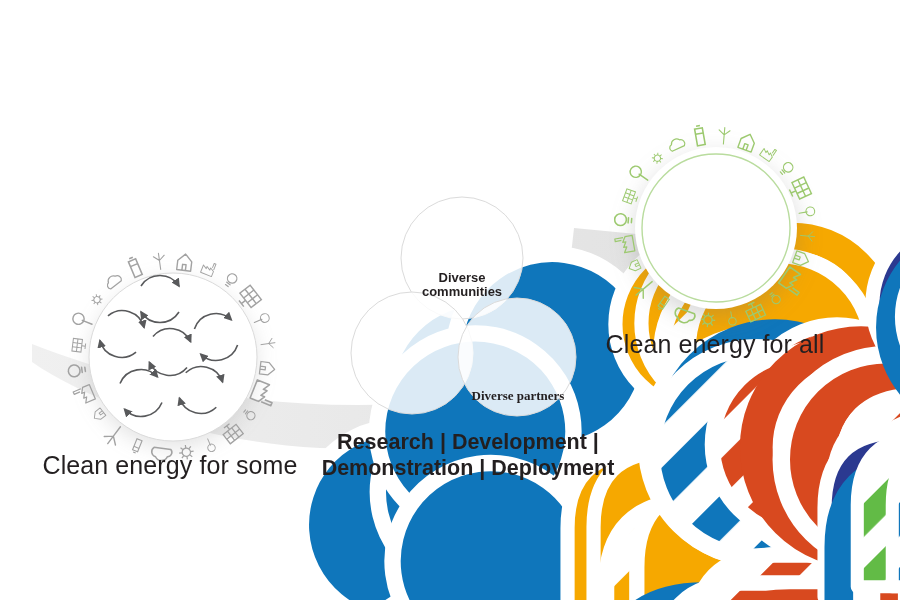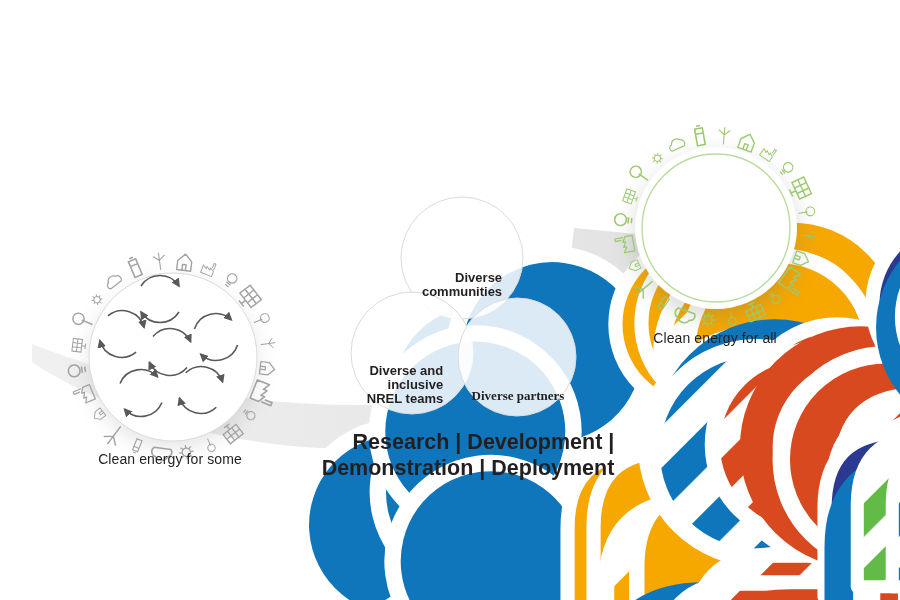--- a/index.html
+++ b/index.html
@@ -1,20 +1,20 @@
 <!DOCTYPE html>
 <html><head>
 <meta charset="utf-8">
 <style>
   html,body{margin:0;padding:0;background:#fff;}
   .stage{position:relative;width:900px;height:600px;background:#ffffff;overflow:hidden;
          font-family:"Liberation Sans", sans-serif;color:#231F20;}
   svg{position:absolute;left:0;top:0;}
-  .lbl{position:absolute;text-align:right;transform:translateX(-50%);white-space:nowrap;}
-  .caption{font-size:14px;font-weight:500;letter-spacing:.1px;}
+  .lbl{position:absolute;text-align:center;transform:translateX(-50%);white-space:nowrap;}
+  .caption{font-size:25px;font-weight:500;letter-spacing:.1px;}
   .process{font-size:21.5px;font-weight:600;line-height:26px;}
   .vennlbl{font-size:13px;font-weight:600;line-height:14px;}
   .shadow-big{filter:drop-shadow(0 9px 12px rgba(110,110,110,.28));}
   .shadow-soft{filter:drop-shadow(0 7px 10px rgba(120,120,120,.20));}
 </style>
 </head>
 <body>
 
 <div class="stage">
 
@@ -246,24 +246,19 @@
   <div class="lbl process" style="left:468px;top:429px;">
     <div>Research | Development |</div>
     <div>Demonstration | Deployment</div>
   </div>
 
   <div class="lbl vennlbl" style="left:462px;top:271px;">
     <div>Diverse</div>
     <div>communities</div>
   </div>
 
-  <div class="lbl vennlbl" style="left:405px;top:364px;">
-    <div>Diverse and</div>
-    <div>inclusive</div>
-    <div>NREL teams</div>
-  </div>
 
   <div class="lbl vennlbl" style="left:518px;top:389px;font-family:Liberation Serif, serif;">
     <div>Diverse partners</div>
   </div>
 
   <div class="lbl caption" style="left:715px;top:330px;">Clean energy for all</div>
 </div>
 
 </body></html>

